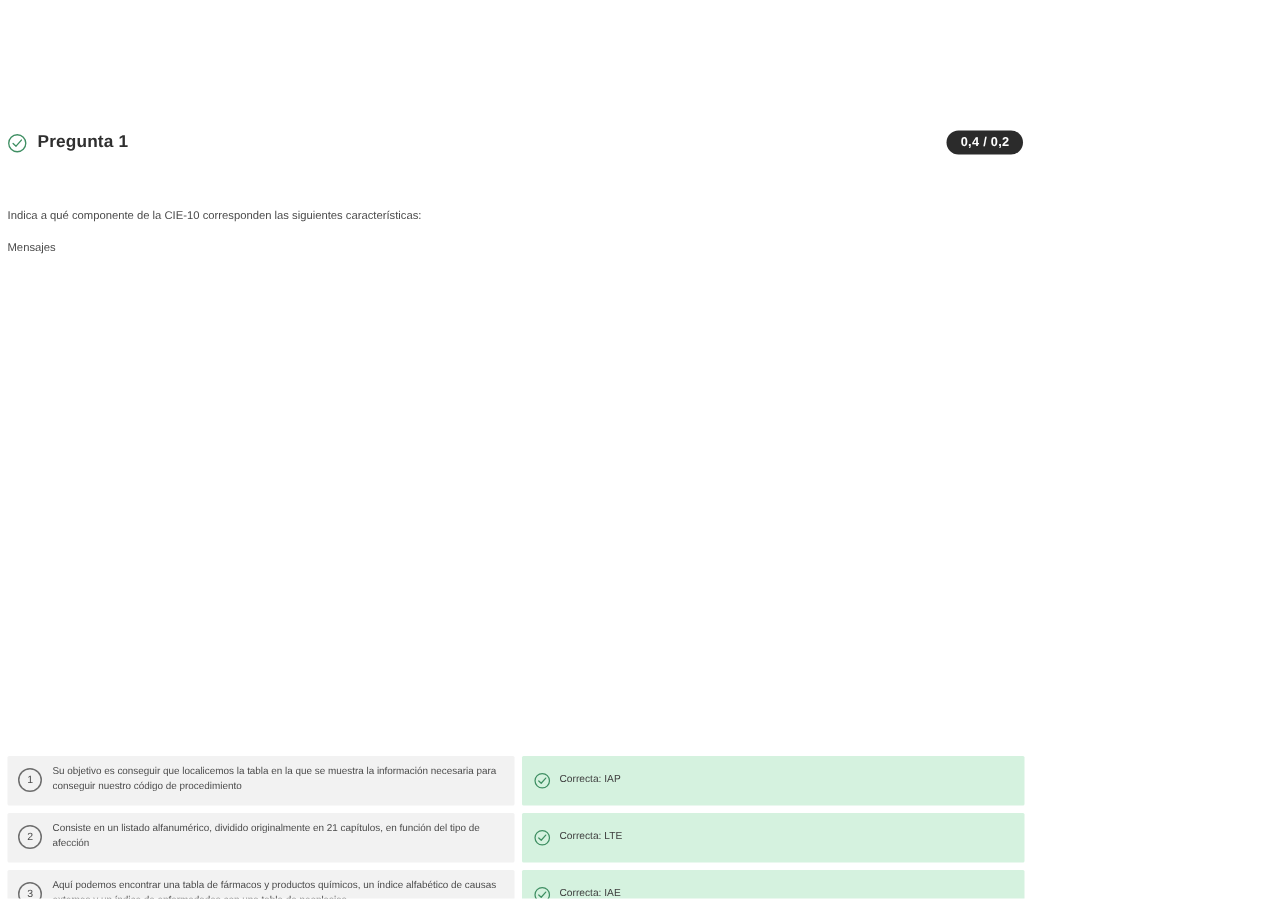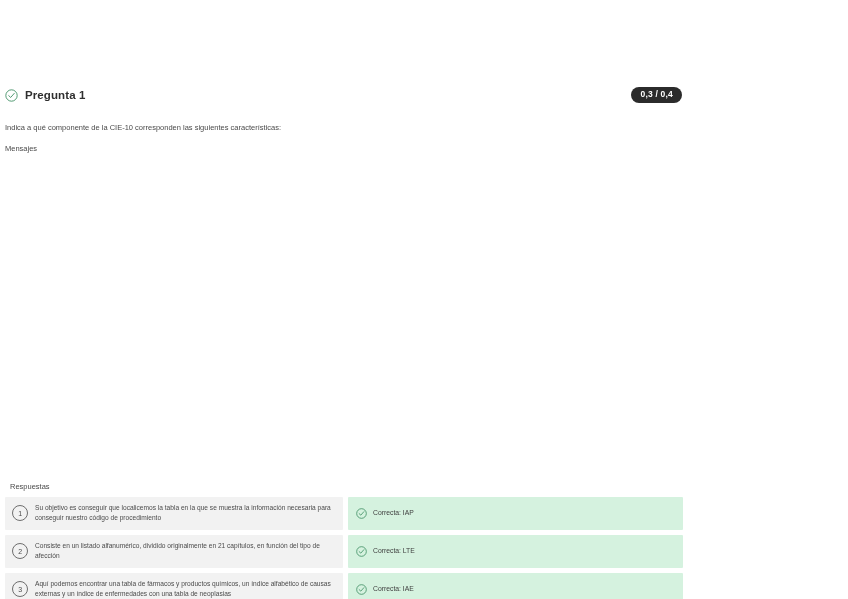--- a/index.html
+++ b/index.html
@@ -60,21 +60,21 @@
     line-height: 1;
     letter-spacing: .2px;
     white-space: nowrap;
   }
 
   
   .q-prompt {
     font-size: 7.5px;
     color: #4a4a4a;
     padding: 0 5px;
-    margin-top: 17px;
+    margin-top: 33px;
     line-height: 1.3;
   }
 
   
   .col-headers {
     display: flex;
     margin-top: 11px;
     padding: 0 5px;
     font-size: 7.5px;
     color: #4a4a4a;
@@ -158,28 +158,27 @@
   <div class="q-header">
     <div class="q-header-left">
       <span class="check-circle-icon">
         <svg viewBox="0 0 16 16" width="13" height="13" aria-hidden="true">
           <circle cx="8" cy="8" r="7" fill="none" stroke="#3f8f63" stroke-width="1.1"></circle>
           <path d="M4.6 8.2 L7 10.4 L11.4 5.4" fill="none" stroke="#3f8f63" stroke-width="1.1" stroke-linecap="round" stroke-linejoin="round"></path>
         </svg>
       </span>
       <span class="q-title">Pregunta 1</span>
     </div>
-    <span class="score-badge">0,3 / 0,4</span>
+    <span class="score-badge">0,4 / 0,2</span>
   </div>
 
   <div class="q-prompt">Indica a qué componente de la CIE-10 corresponden las siguientes características:</div>
 
   <div class="col-headers">
     <div class="col-head-left">Mensajes</div>
-    <div class="col-head-right">Respuestas</div>
   </div>
 
   <div class="match-list">
 
     <div class="match-row">
       <div class="stem-cell">
         <span class="stem-num">1</span>
         <span class="stem-text">Su objetivo es conseguir que localicemos la tabla en la que se muestra la información necesaria para conseguir nuestro código de procedimiento</span>
       </div>
       <div class="answer-cell">

